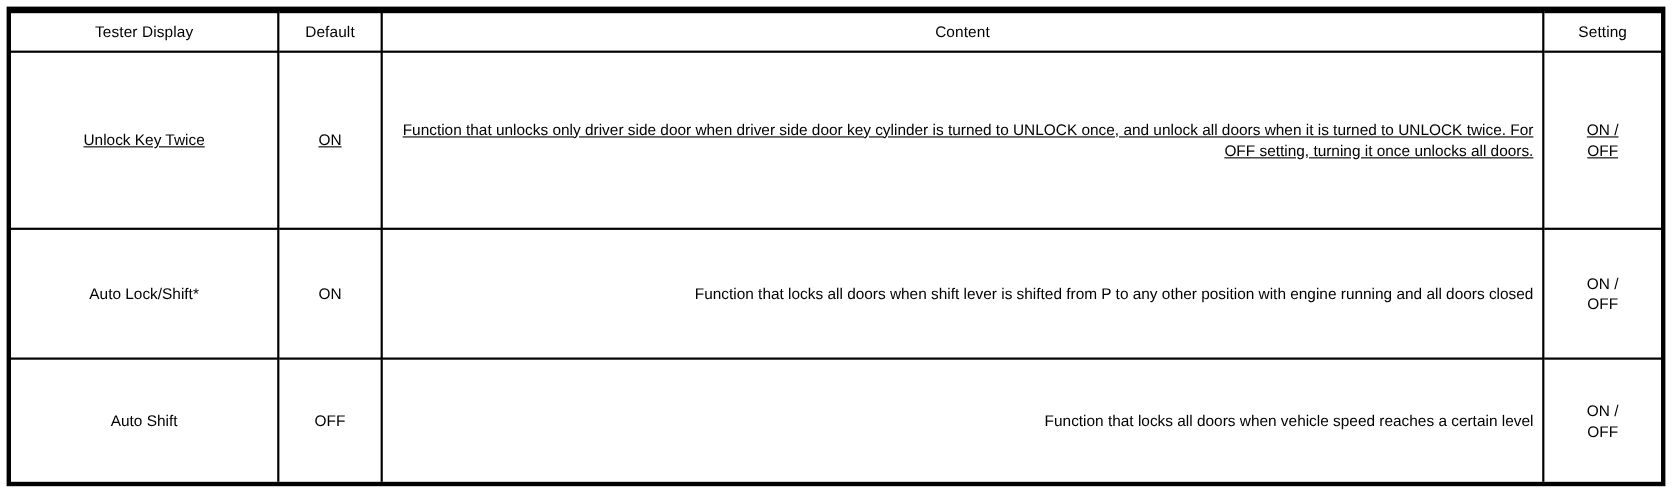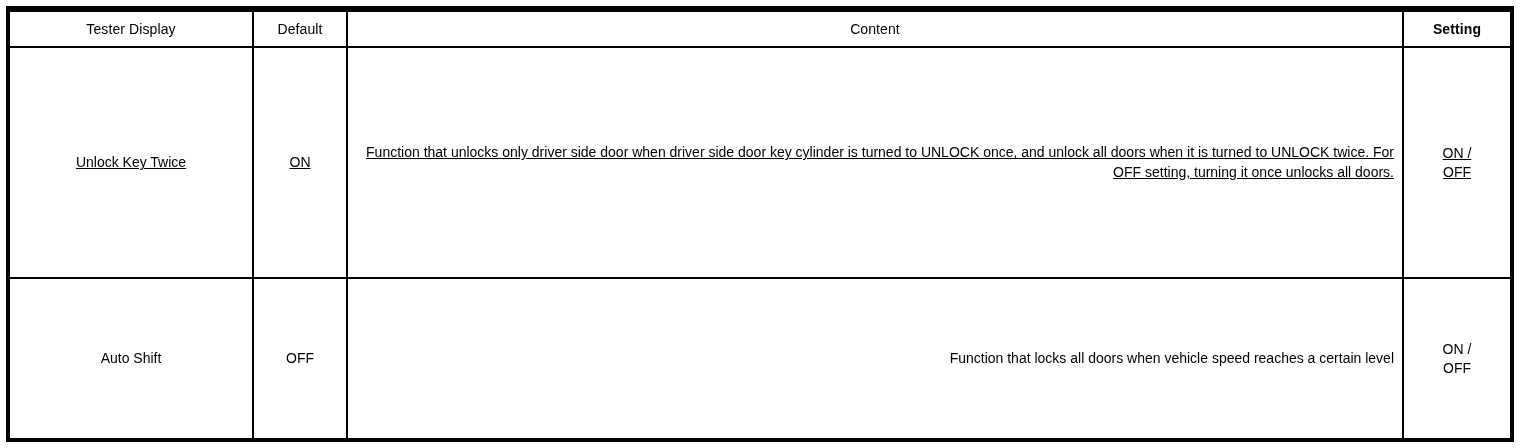--- a/index.html
+++ b/index.html
@@ -50,21 +50,21 @@
 
   
   thead tr { height: 36px; }
   thead th {
     font-weight: bold;
     text-align: center;
     border-bottom: 4px solid #000;
     letter-spacing: 0.1px;
   }
   thead th.th-display { border-left: none; }
-  thead th.th-setting { border-right: none; font-weight: bold; }
+  thead th.th-setting { border-right: none; }
 
   
   tbody td { }
   tbody tr td.cell-display {
     text-align: center;
     border-left: none;
     padding: 2px 6px;
   }
   tbody tr td.cell-default {
     text-align: center;
@@ -117,20 +117,31 @@
           <span class="nowrap-line">Unlock Key Twice</span>
         </td>
         <td class="cell-default">ON</td>
         <td class="cell-content">Function that unlocks only driver side door when driver side door key cylinder is turned to UNLOCK once, and unlock all doors when it is turned to UNLOCK twice. For OFF setting, turning it once unlocks all doors.</td>
         <td class="cell-setting">
           <span class="setting-line">ON /</span>
           <span class="setting-line">OFF</span>
         </td>
       </tr>
 
+      <tr class="row-1">
+        <td class="cell-display">
+          <span class="nowrap-line">Auto Lock/Shift*</span>
+        </td>
+        <td class="cell-default">ON</td>
+        <td class="cell-content">Function that locks all doors when shift lever is shifted from P to any other position with engine running and all doors closed</td>
+        <td class="cell-setting">
+          <span class="setting-line">ON /</span>
+          <span class="setting-line">OFF</span>
+        </td>
+      </tr>
 
 
 
       <tr class="row-4">
         <td class="cell-display">
           <span class="nowrap-line">Auto Shift</span>
         </td>
         <td class="cell-default">OFF</td>
         <td class="cell-content">Function that locks all doors when vehicle speed reaches a certain level</td>
         <td class="cell-setting">

